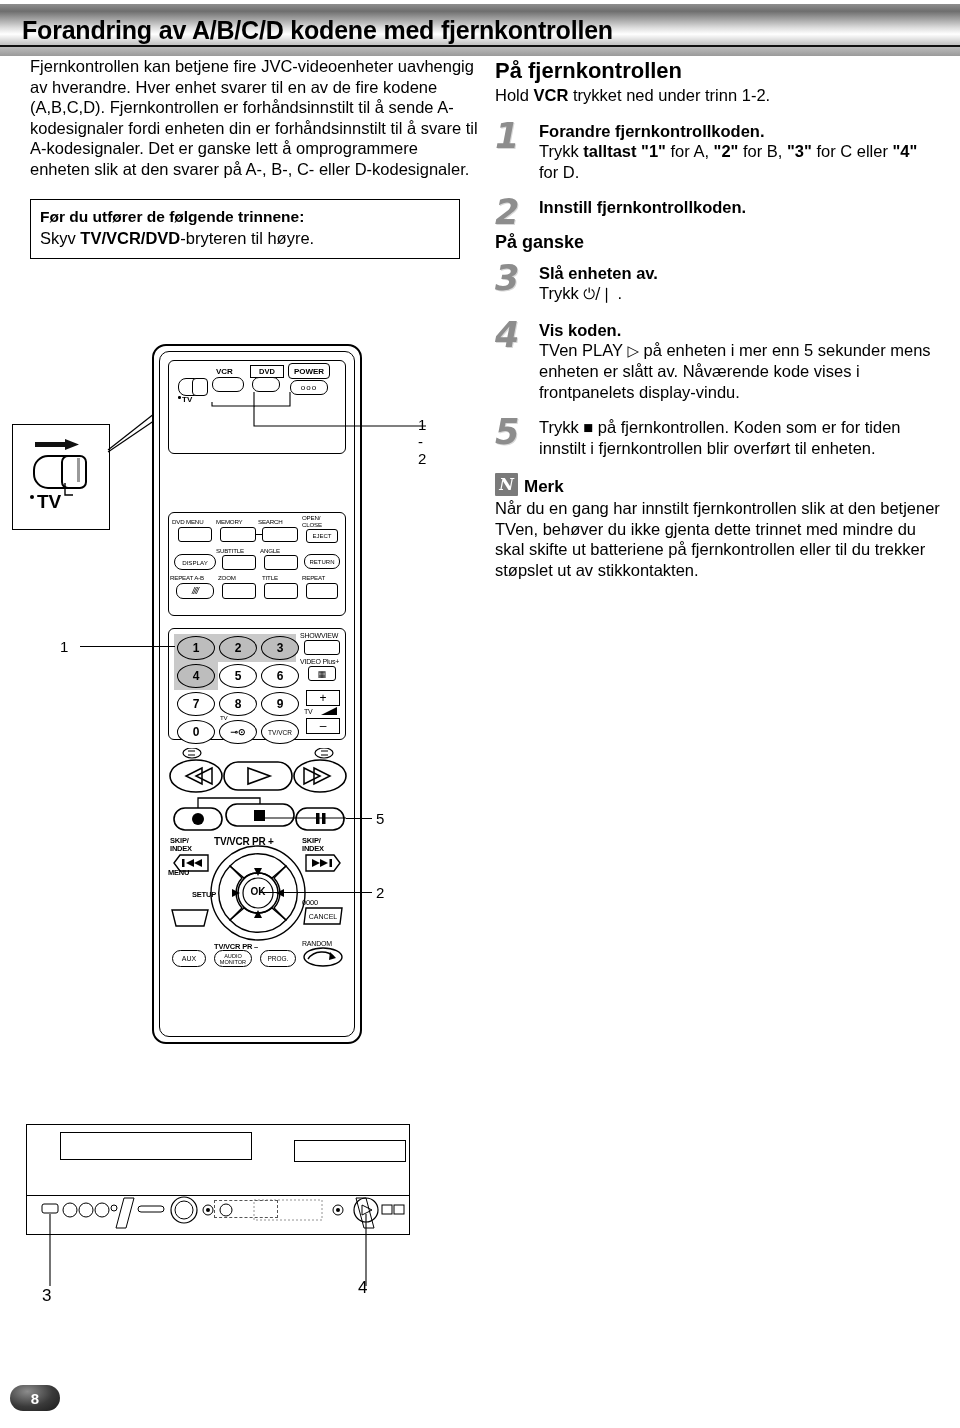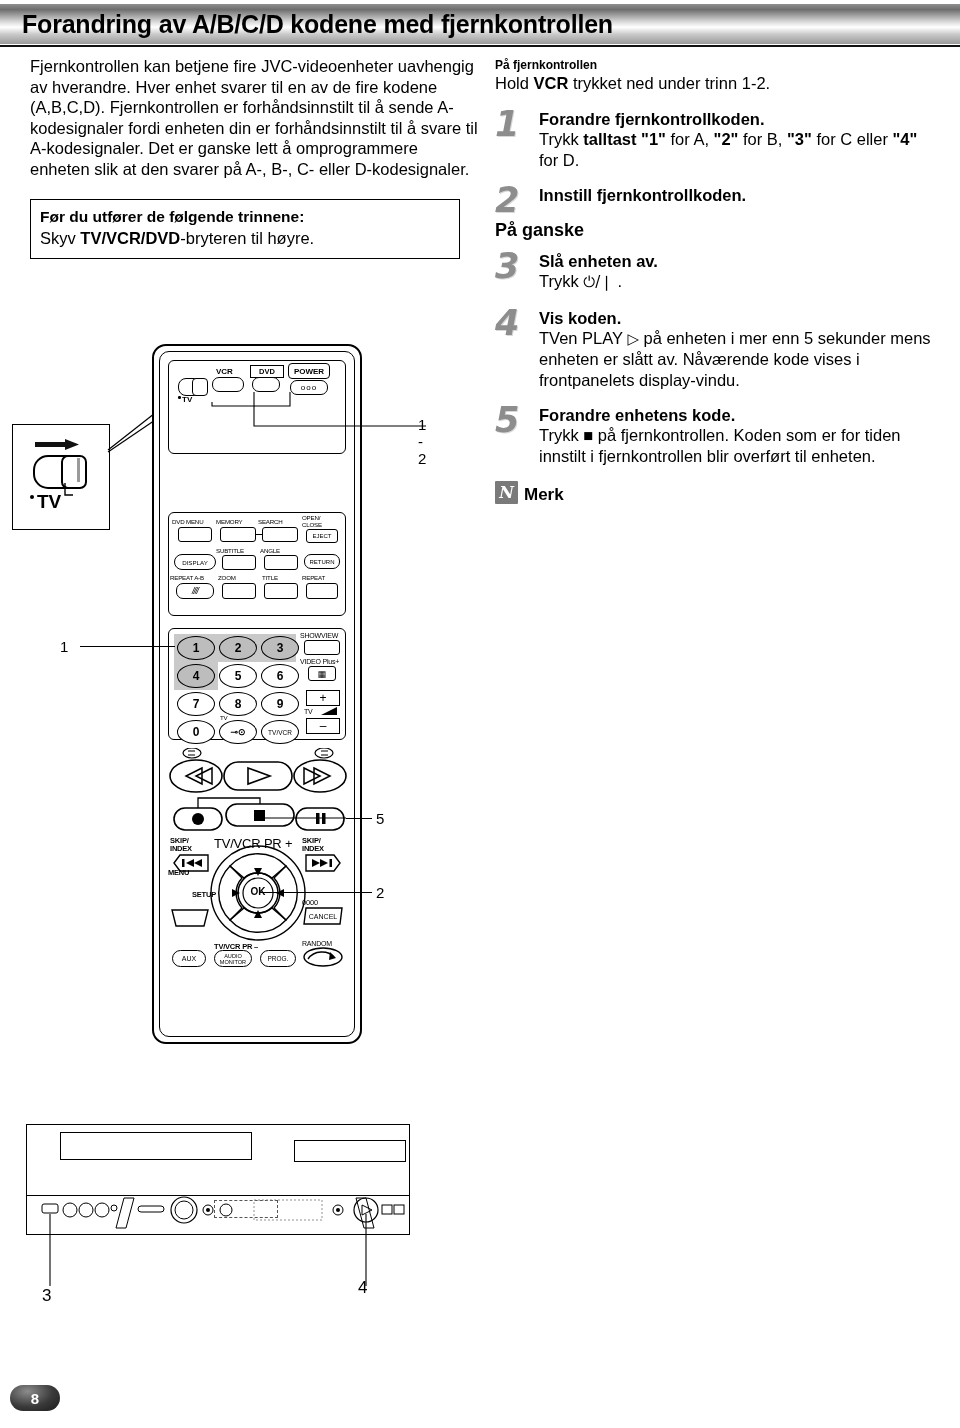--- a/index.html
+++ b/index.html
@@ -3,21 +3,21 @@
 <meta charset="utf-8">
 <style>
   html,body{margin:0;padding:0;}
   body{
     width:960px;height:1428px;background:#ffffff;
     font-family:"Liberation Sans", sans-serif;
     color:#000;position:relative;overflow:hidden;
   }
   
   .titlebar{
-    position:absolute;left:0;top:4px;width:960px;height:40px;
+    position:absolute;left:0;top:4px;width:960px;height:52px;
     background:linear-gradient(to bottom,#8f8f8f 0%,#6e6e6e 14%,#dedede 46%,#ffffff 58%,#c9c9c9 76%,#9a9a9a 100%);
     display:flex;align-items:center;
   }
   .titlebar h1{
     margin:0 0 0 22px;font-size:25px;font-weight:bold;letter-spacing:-.2px;
     color:#000;line-height:1;
   }
   .hr-under{position:absolute;left:0;top:45px;width:960px;height:2px;background:#111;}
 
   
@@ -28,21 +28,21 @@
   b{font-weight:bold;}
 
   .prebox{
     margin-top:20px;border:1.6px solid #000;padding:7px 9px 9px 9px;
     width:430px;box-sizing:border-box;
   }
   .prebox .t1{font-size:15.5px;font-weight:bold;line-height:20px;}
   .prebox .t2{font-size:16.5px;line-height:21px;margin-top:1px;}
 
   
-  .sec-head{font-size:12px;font-weight:bold;margin:0 0 2px 0;}
+  .sec-head{font-size:22px;font-weight:bold;margin:0 0 2px 0;}
   .sec-sub{font-size:16.5px;margin:0 0 16px 0;}
   .on-unit{font-size:18px;font-weight:bold;margin:4px 0 10px 0;}
 
   .step{position:relative;padding-left:44px;margin-bottom:15px;}
   .step .num{
     position:absolute;left:0;top:-2px;width:34px;height:34px;
     font-size:35px;font-weight:bold;font-style:italic;
     color:#8d8d8d;line-height:34px;text-align:left;
     font-family:"DejaVu Sans", sans-serif;
     text-shadow:1px 1px 0 #d8d8d8;
@@ -155,28 +155,28 @@
 
   <div class="step">
     <div class="num">4</div>
     <div class="h">Vis koden.</div>
     <div class="d"><span>TVen PLAY </span><span class="pwr-glyph">▷</span><span> på enheten i mer enn 5 sekunder mens enheten er slått av. Nåværende kode vises i frontpanelets display-vindu.</span>
     </div>
   </div>
 
   <div class="step">
     <div class="num">5</div>
-    <div class="h">Forandre enhetens kode.</div>
     <div class="d"><span>Trykk </span><span>■</span><span> på fjernkontrollen. Koden som er for tiden innstilt i fjernkontrollen blir overført til enheten.</span></div>
   </div>
 
   <div class="merk-row">
     <div class="merk-badge">N</div>
     <div class="merk-word">Merk</div>
   </div>
+  <p class="body">Når du en gang har innstilt fjernkontrollen slik at den betjener TVen, behøver du ikke gjenta dette trinnet med mindre du skal skifte ut batteriene på fjernkontrollen eller til du trekker støpslet ut av stikkontakten.</p>
 </div>
 
 <div class="tvbox">
   <svg class="arrow" viewBox="0 0 44 11">
     <path d="M0 3 L30 3 L30 0 L44 5.5 L30 11 L30 8 L0 8 Z" fill="#111"></path>
   </svg>
   <div class="sw"></div>
   <div class="swk"></div>
   <div class="swl"></div>
   <div class="dot"></div>
@@ -321,21 +321,21 @@
   </svg>
   <div class="lbl" style="left:150px;top:492px;width:40px;font-size:7.5px;font-weight:bold;">SKIP/</div>
   <div class="lbl" style="left:150px;top:500px;width:40px;font-size:7.5px;font-weight:bold;">INDEX</div>
   <svg style="position:absolute;left:152px;top:510px;width:38px;height:18px" viewBox="0 0 38 18">
     <path d="M36 9 L30 1 L2 1 L2 17 L30 17 Z" fill="none" stroke="#000" stroke-width="1.4"></path>
     <path d="M8 5 L16 9 L8 13 Z" fill="#000"></path>
     <path d="M16 5 L24 9 L16 13 Z" fill="#000"></path>
     <rect x="25.5" y="5" width="2.5" height="8" fill="#000"></rect>
   </svg>
 
-  <div class="lbl" style="left:62px;top:492px;width:88px;font-size:13px;font-weight:normal;">TV/VCR  PR +</div>
+  <div class="lbl" style="left:62px;top:492px;width:88px;font-size:10px;font-weight:bold;">TV/VCR  PR +</div>
   <svg style="position:absolute;left:56px;top:500px;width:100px;height:98px" viewBox="0 0 100 98">
     <circle cx="50" cy="49" r="47" fill="none" stroke="#000" stroke-width="1.4"></circle>
     <circle cx="50" cy="49" r="20" fill="none" stroke="#000" stroke-width="1.5"></circle>
     <circle cx="50" cy="49" r="15" fill="none" stroke="#000" stroke-width="1.2"></circle>
     <path d="M22 22 A38 38 0 0 1 78 22 L64 34 A22 22 0 0 0 36 34 Z" fill="none" stroke="#000" stroke-width="1.4"></path>
     <path d="M22 76 A38 38 0 0 0 78 76 L64 64 A22 22 0 0 1 36 64 Z" fill="none" stroke="#000" stroke-width="1.4"></path>
     <path d="M22 22 A38 38 0 0 0 22 76 L34 64 A22 22 0 0 1 34 34 Z" fill="none" stroke="#000" stroke-width="1.4"></path>
     <path d="M78 22 A38 38 0 0 1 78 76 L66 64 A22 22 0 0 0 66 34 Z" fill="none" stroke="#000" stroke-width="1.4"></path>
     <path d="M46 24 L54 24 L50 32 Z" fill="#000"></path>
     <path d="M46 74 L54 74 L50 66 Z" fill="#000"></path>

